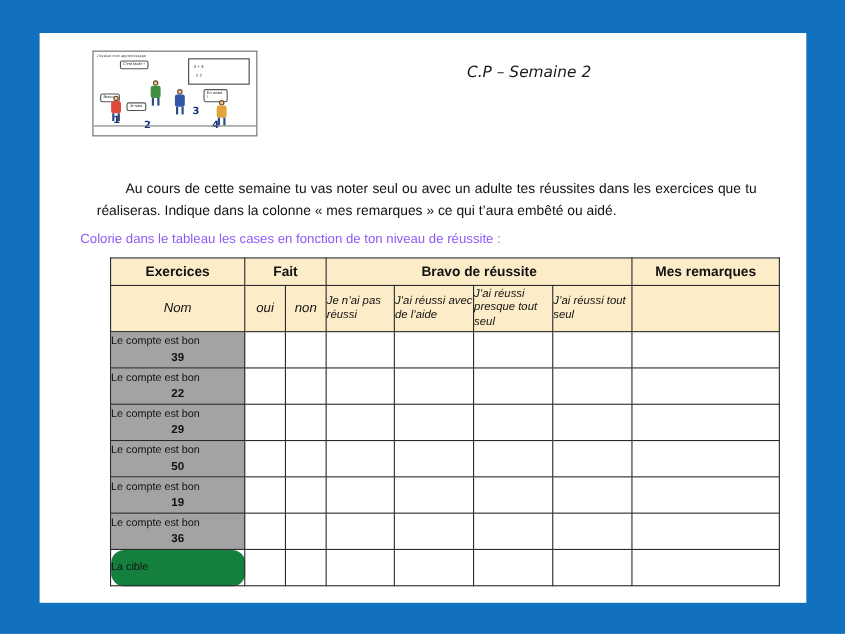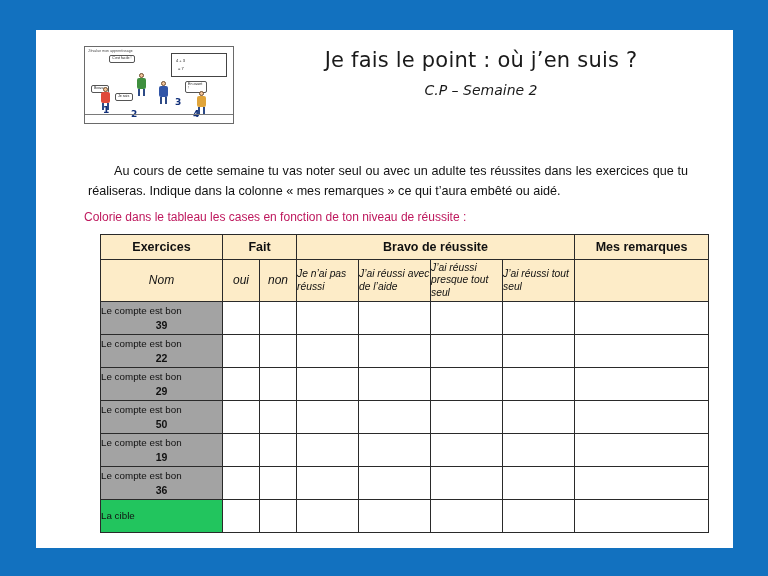--- a/index.html
+++ b/index.html
@@ -133,25 +133,25 @@
     top: 132px;
     width: 600px;
     font-size: 12.6px;
     color: #111;
     line-height: 1.55;
     text-align: justify;
   }
   .intro .ind { display: inline-block; width: 26px; }
   .instruct {
     position: absolute;
-    left: 48px;
+    left: 37px;
     top: 180px;
     width: 600px;
     font-size: 12px;
-    color: #be185d;
+    color: #8b5cf6;
   }
 
   
   .table-wrap {
     position: absolute;
     left: 64px;
     top: 204px;
     width: 608px;
   }
   table.grid {
@@ -198,21 +198,21 @@
     background: #c5cfeb;
   }
   .row-label .num {
     display: block;
     text-align: center;
     font-weight: bold;
     font-size: 10.5px;
   }
   tr.body-row td { height: 33px; background: #ffffff; }
   tr.body-row td.row-label { background: #a3a3a3; }
-  tr.body-row td.row-label.cible { background: #22c55e; }
+  tr.body-row td.row-label.cible { background: #15803d; border-radius: 12px; }
 </style>
 </head>
 <body>
 
 <div id="slide">
   <div id="sheet">
 
     <div class="header">
 
       <div class="thumb">
@@ -251,21 +251,20 @@
 
         <div class="bnum" style="left:18px;top:58px;">1</div>
         <div class="bnum" style="left:46px;top:62px;">2</div>
         <div class="bnum" style="left:90px;top:50px;">3</div>
         <div class="bnum" style="left:108px;top:62px;">4</div>
 
         <div class="ground"></div>
       </div>
 
       <div class="title-block">
-        <div class="main-title">Je fais le point : où j’en suis ?</div>
         <div class="sub-title">C.P – Semaine 2</div>
       </div>
     </div>
 
     <div class="intro"><span class="ind"></span><span>Au cours de cette semaine tu vas noter seul ou avec un adulte tes réussites dans les exercices que tu réaliseras. Indique dans la colonne « mes remarques » ce qui t’aura embêté ou aidé.</span></div>
     <div class="instruct">Colorie dans le tableau les cases en fonction de ton niveau de réussite :</div>
 
     <div class="table-wrap">
       <table class="grid">
         <colgroup>

